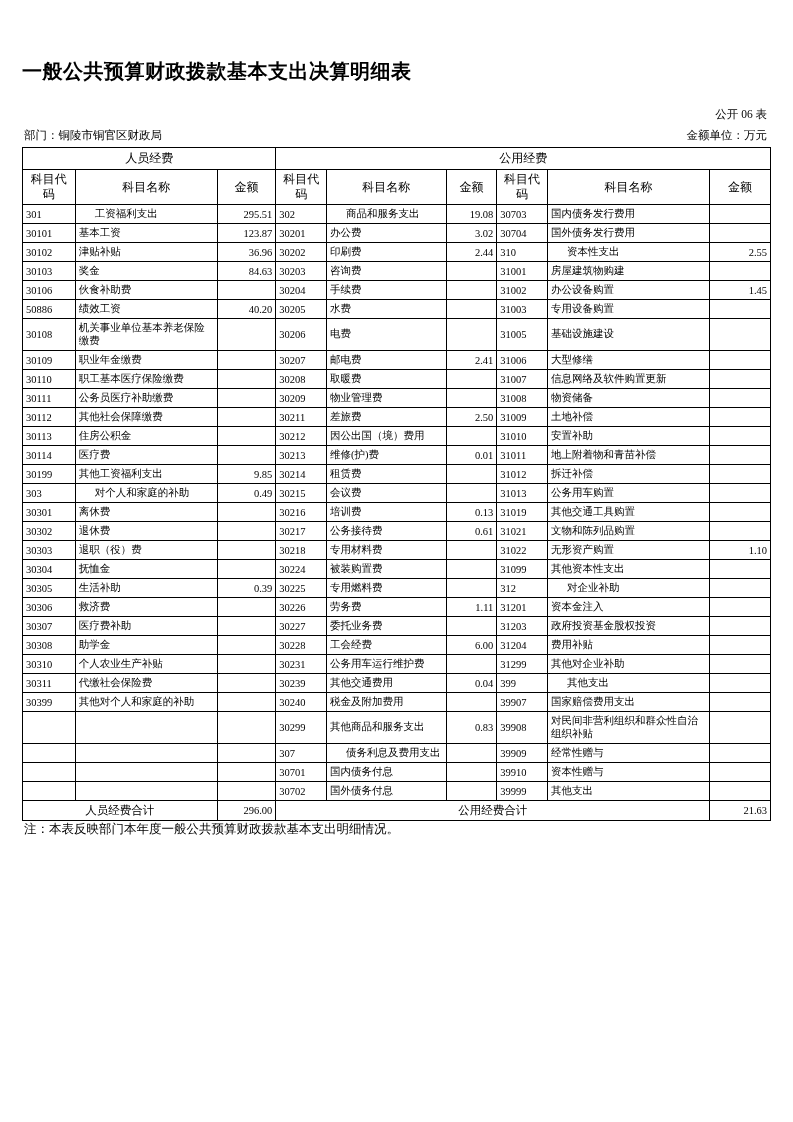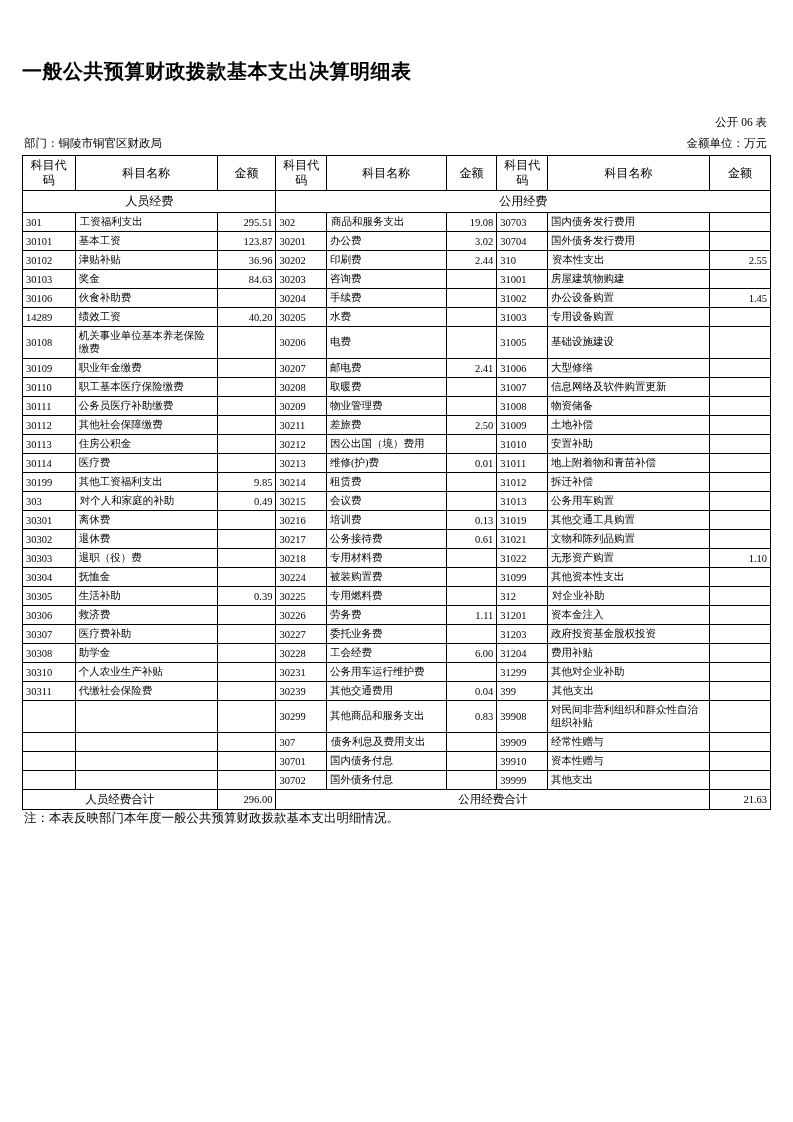--- a/index.html
+++ b/index.html
@@ -25,21 +25,21 @@
     font-size: 20px;
     font-weight: bold;
     letter-spacing: 0.5px;
     margin-top: 58px;
     margin-bottom: 16px;
     font-family: "Liberation Serif", "DejaVu Serif", serif;
   }
   .sheet-no {
     text-align: right;
     font-size: 11.5px;
-    margin-top: 30px;
+    margin-top: 22px;
     padding-right: 4px;
   }
   .meta-row {
     display: flex;
     justify-content: space-between;
     font-size: 11.5px;
     margin-top: 6px;
     margin-bottom: 4px;
     padding: 0 4px 0 2px;
   }
@@ -73,21 +73,21 @@
     text-align: left;
     padding-left: 4px;
     font-size: 10.5px;
   }
   .name {
     text-align: left;
     padding-left: 12px;
     font-size: 10.5px;
   }
   .name.ind0 {
-    padding-left: 4px;
+    padding-left: 19px;
   }
   .amt {
     text-align: right;
     padding-right: 4px;
     font-size: 10.5px;
   }
   .bold {
     font-weight: bold;
   }
   .tall {
@@ -132,34 +132,34 @@
       <col style="width:58px">
       <col style="width:50px">
       <col style="width:118px">
       <col style="width:50px">
       <col style="width:50px">
       <col style="width:160px">
       <col style="width:60px">
     </colgroup>
     <thead>
       <tr>
+        <th class="grp-head" colspan="3">人员经费</th>
+        <th class="grp-head" colspan="6">公用经费</th>
+      </tr>
+      <tr>
         <th class="col-head">科目代码</th>
         <th class="col-head">科目名称</th>
         <th class="col-head">金额</th>
         <th class="col-head">科目代码</th>
         <th class="col-head">科目名称</th>
         <th class="col-head">金额</th>
         <th class="col-head">科目代码</th>
         <th class="col-head">科目名称</th>
         <th class="col-head">金额</th>
       </tr>
-      <tr>
-        <th class="grp-head" colspan="3">人员经费</th>
-        <th class="grp-head" colspan="6">公用经费</th>
-      </tr>
     </thead>
     <tbody id="tbody">
         <tr>
           <td class="code bold">301</td>
           <td class="name bold ind0 wrapcell">工资福利支出</td>
           <td class="amt bold">295.51</td>
           <td class="code bold">302</td>
           <td class="name bold ind0 wrapcell">商品和服务支出</td>
           <td class="amt bold">19.08</td>
           <td class="code">30703</td>
@@ -204,21 +204,21 @@
           <td class="name wrapcell">伙食补助费</td>
           <td class="amt"></td>
           <td class="code">30204</td>
           <td class="name wrapcell">手续费</td>
           <td class="amt"></td>
           <td class="code">31002</td>
           <td class="name wrapcell">办公设备购置</td>
           <td class="amt">1.45</td>
         </tr>
         <tr>
-          <td class="code">14289</td>
+          <td class="code">50886</td>
           <td class="name wrapcell">绩效工资</td>
           <td class="amt">40.20</td>
           <td class="code">30205</td>
           <td class="name wrapcell">水费</td>
           <td class="amt"></td>
           <td class="code">31003</td>
           <td class="name wrapcell">专用设备购置</td>
           <td class="amt"></td>
         </tr>
         <tr class="tall">
@@ -422,20 +422,31 @@
         <tr>
           <td class="code">30311</td>
           <td class="name wrapcell">代缴社会保险费</td>
           <td class="amt"></td>
           <td class="code">30239</td>
           <td class="name wrapcell">其他交通费用</td>
           <td class="amt">0.04</td>
           <td class="code bold">399</td>
           <td class="name bold ind0 wrapcell">其他支出</td>
           <td class="amt bold"></td>
+        </tr>
+        <tr>
+          <td class="code">30399</td>
+          <td class="name wrapcell">其他对个人和家庭的补助</td>
+          <td class="amt"></td>
+          <td class="code">30240</td>
+          <td class="name wrapcell">税金及附加费用</td>
+          <td class="amt"></td>
+          <td class="code">39907</td>
+          <td class="name wrapcell">国家赔偿费用支出</td>
+          <td class="amt"></td>
         </tr>
         <tr class="tall">
           <td class="code"></td>
           <td class="name wrapcell"></td>
           <td class="amt"></td>
           <td class="code">30299</td>
           <td class="name wrapcell">其他商品和服务支出</td>
           <td class="amt">0.83</td>
           <td class="code">39908</td>
           <td class="name wrapcell">对民间非营利组织和群众性自治组织补贴</td>

